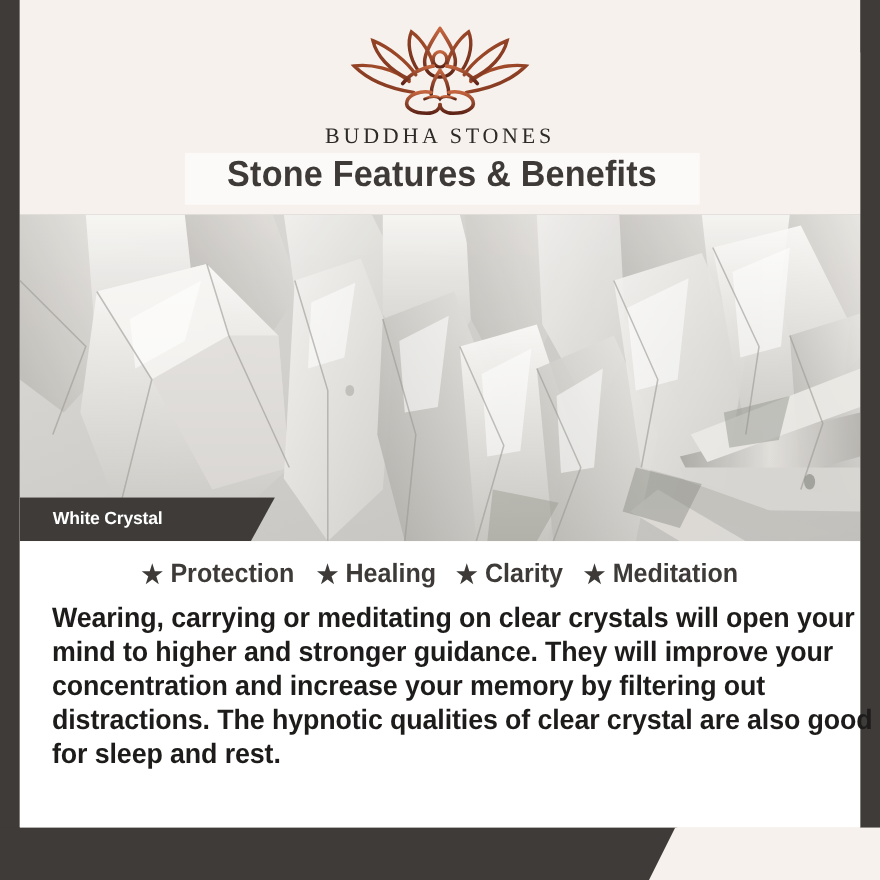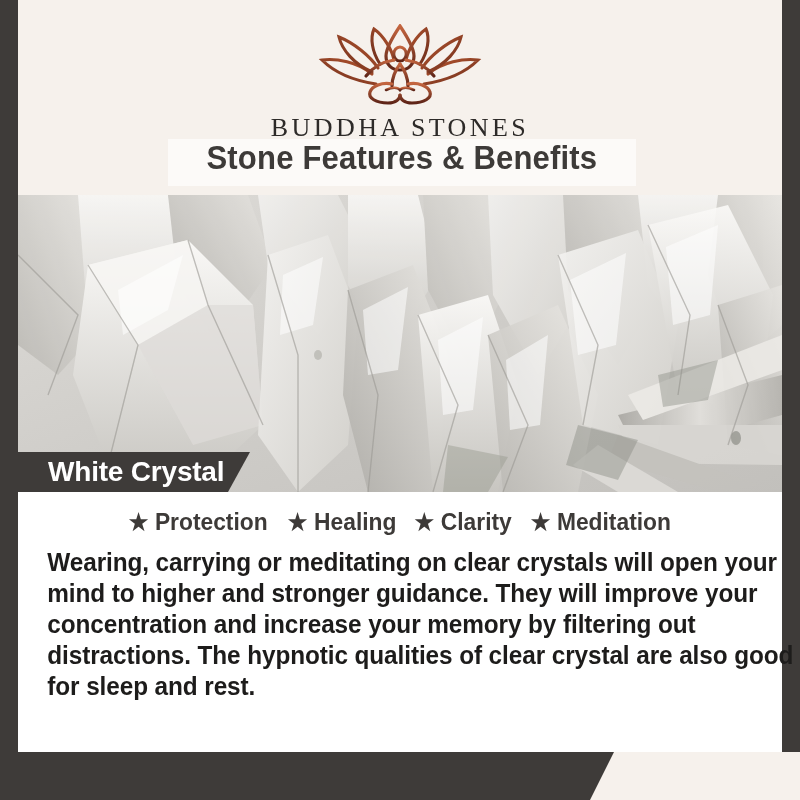--- a/index.html
+++ b/index.html
@@ -26,21 +26,21 @@
     clip-path:polygon(24px 0, 210px 0, 210px 48px, 0 48px);}
 
   
   .header{position:absolute;top:0;left:18px;right:18px;height:195px;background:#f6f1ec;}
 
   .logo-wrap{position:absolute;top:24px;left:0;right:0;display:flex;flex-direction:column;align-items:center;}
   .logo-mark{width:172px;height:82px;display:block;}
   .wordmark{
     margin-top:7px;
     font-family:"Liberation Serif",serif;
-    font-size:26px;letter-spacing:3.4px;color:#2d2a28;font-weight:400;
+    font-size:20px;letter-spacing:3.4px;color:#2d2a28;font-weight:400;
   }
 
   
   .title-banner{
     position:absolute;left:150px;width:468px;top:139px;height:47px;
     background:#fcfaf8;
     display:flex;align-items:flex-start;justify-content:center;
   }
   .title-text{
     font-family:"Liberation Sans Narrow","Liberation Sans",sans-serif;
@@ -56,21 +56,21 @@
   }
   .photo svg{display:block;width:100%;height:100%;}
 
   .stone-badge{
     position:absolute;left:0;bottom:0;height:40px;width:232px;
     background:#3e3b39;
     clip-path:polygon(0 0, 232px 0, 210px 40px, 0 40px);
     display:flex;align-items:center;
   }
   .stone-badge span{
-    margin-left:30px;color:#ffffff;font-weight:700;font-size:28px;
+    margin-left:30px;color:#ffffff;font-weight:700;font-size:16px;
     font-family:"Liberation Sans",sans-serif;letter-spacing:-.2px;
   }
 
   
   .panel{
     position:absolute;left:18px;top:492px;width:764px;height:260px;background:#ffffff;
   }
   .panel-inner{padding:0 14px;}
 
   .benefits{

